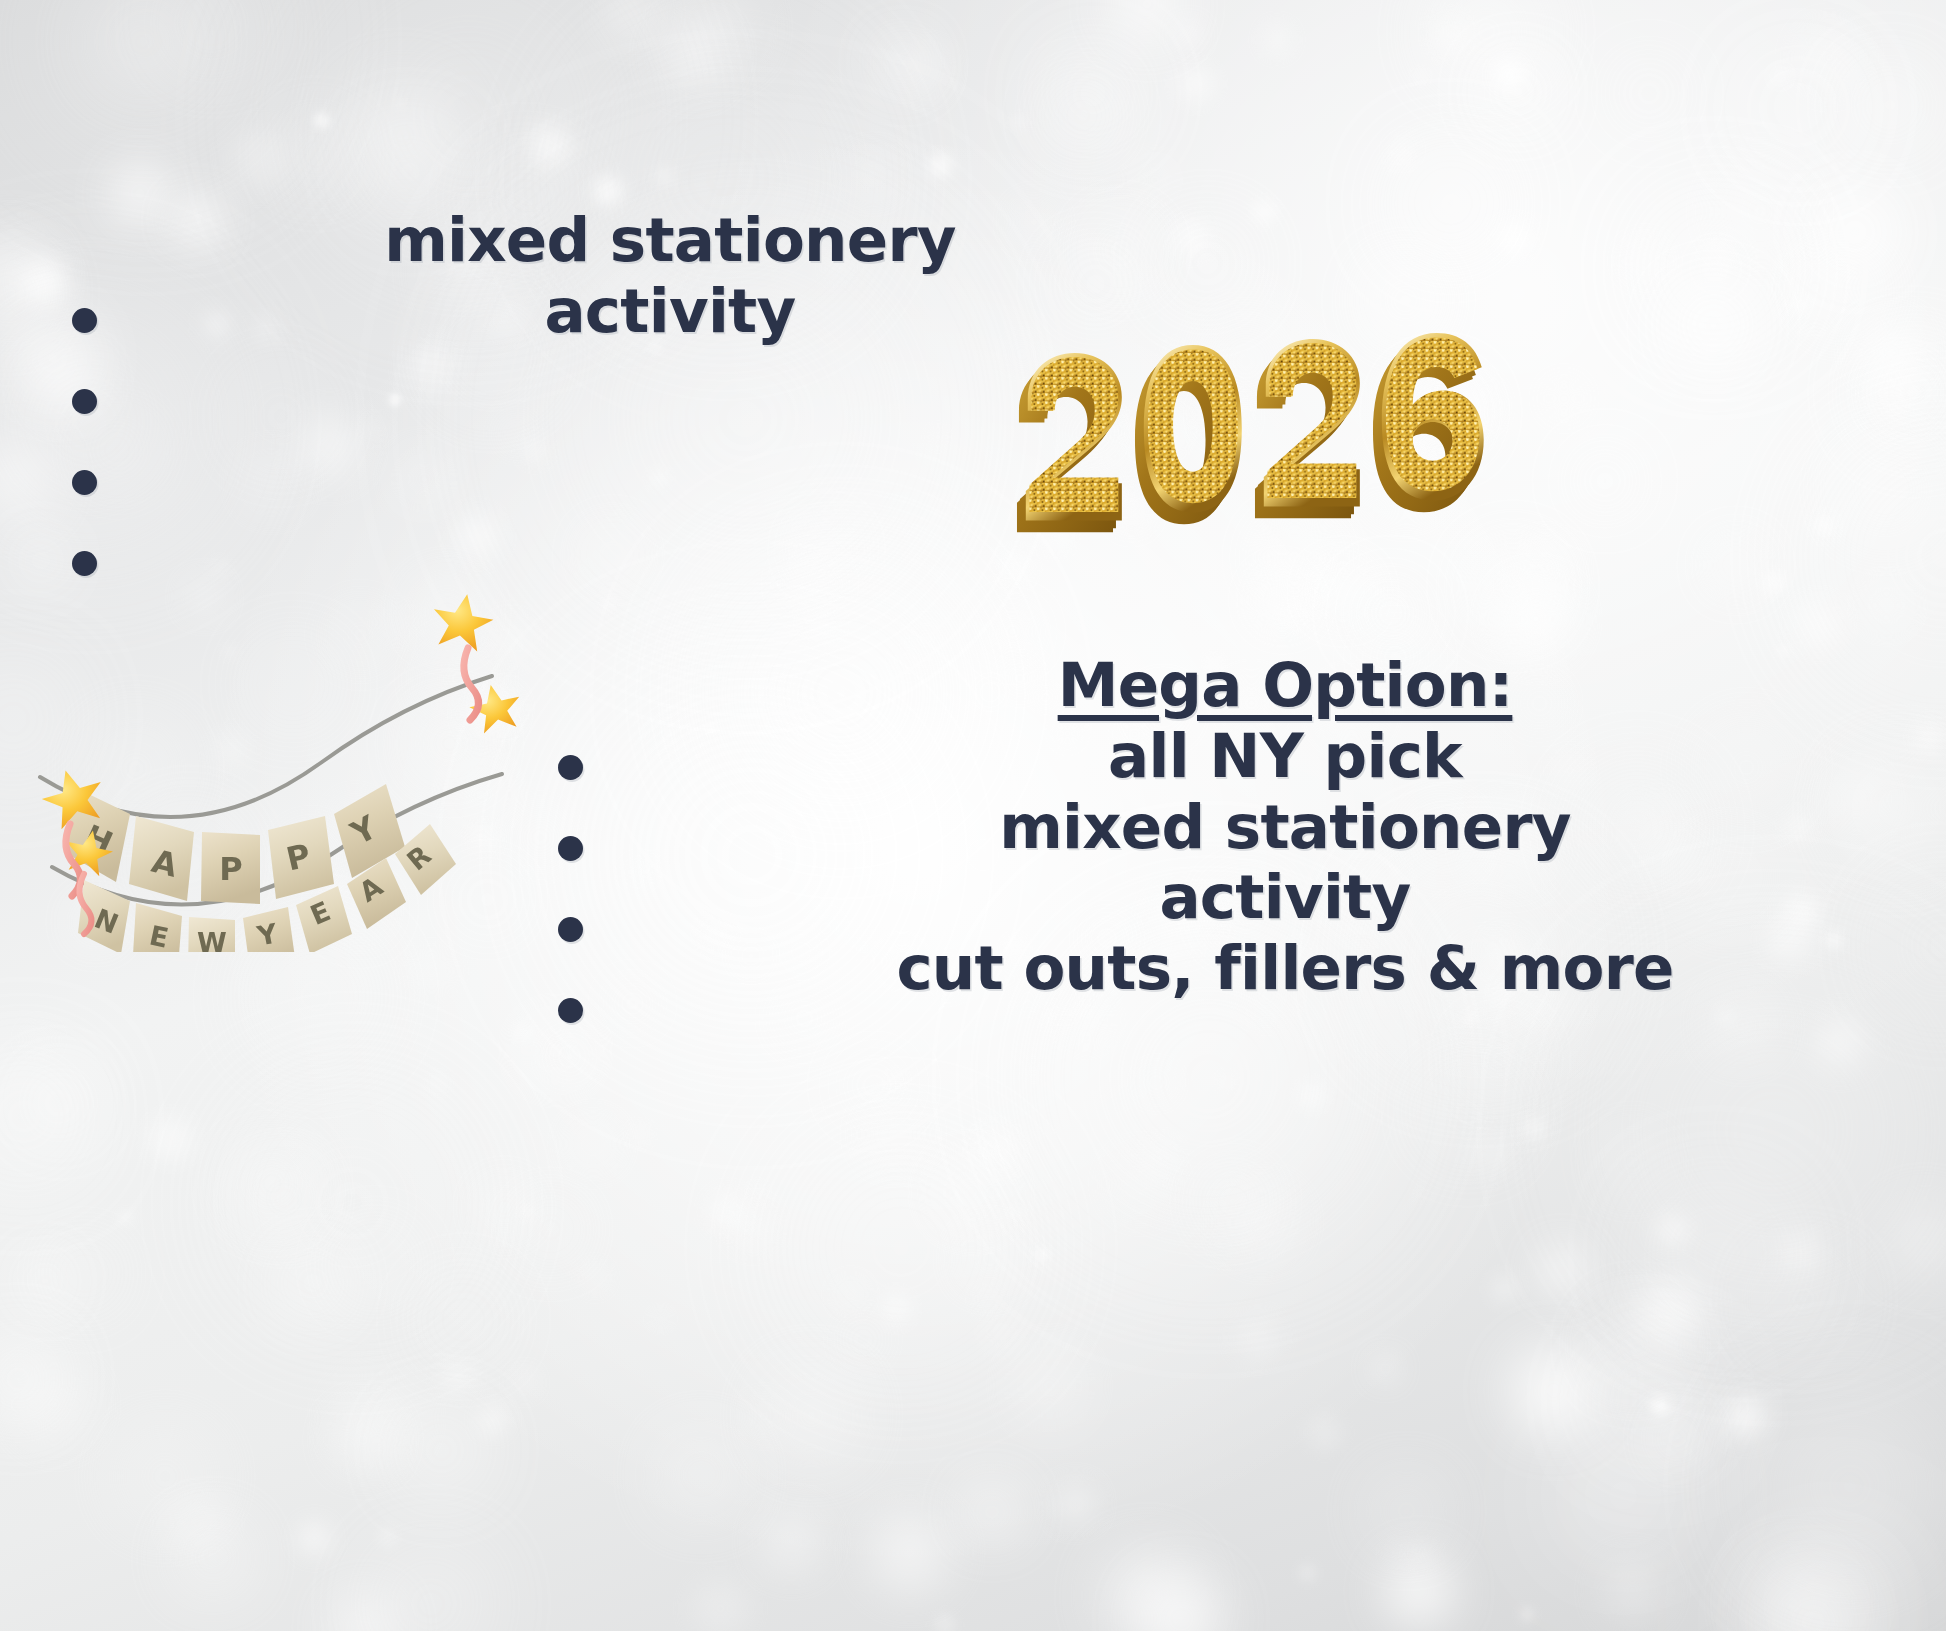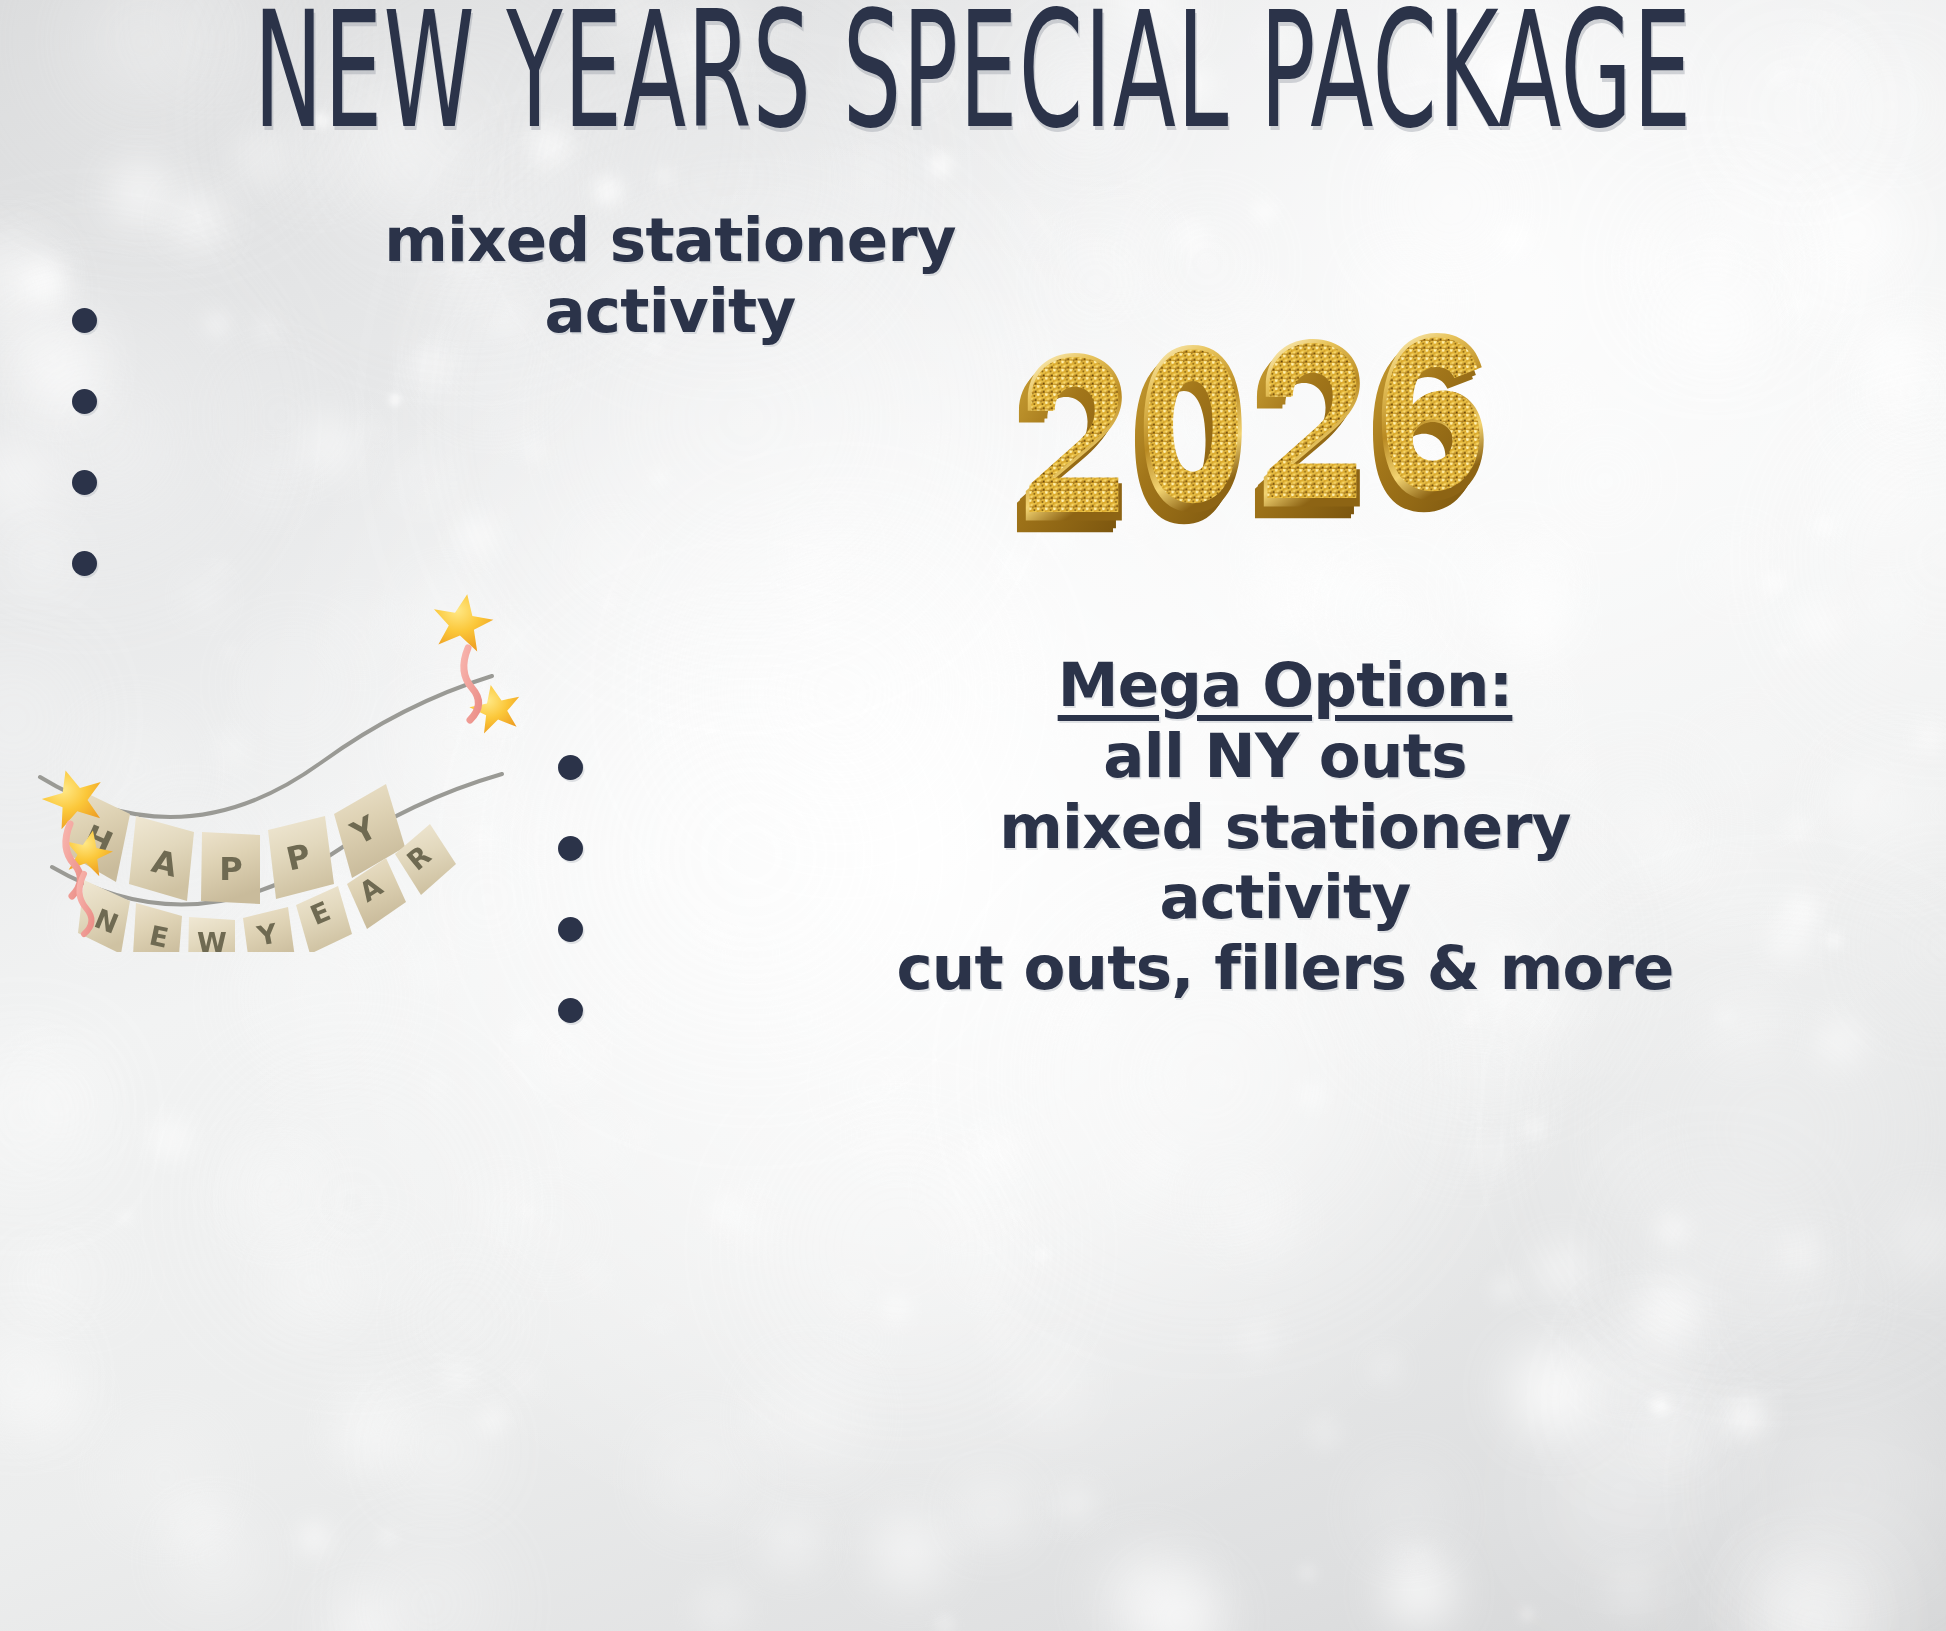--- a/index.html
+++ b/index.html
@@ -466,23 +466,20 @@
       <div class="bokeh" style="left:580.045985112898px;top:254.19558819080703px;width:329.68578208237886px;height:329.68578208237886px;filter:blur(132px);opacity:0.383"></div>
       <div class="bokeh" style="left:237.11740230675787px;top:1087.59545975714px;width:230.0639875419438px;height:230.0639875419438px;filter:blur(92px);opacity:0.185"></div>
       <div class="bokeh" style="left:1771.0508039323613px;top:1407.0869226965588px;width:157.48209968209267px;height:157.48209968209267px;filter:blur(63px);opacity:0.389"></div>
       <div class="bokeh" style="left:1389.7012725016102px;top:869.8559876081999px;width:178.83861226961017px;height:178.83861226961017px;filter:blur(72px);opacity:0.353"></div>
       <div class="bokeh" style="left:253.40269606839865px;top:933.0626068941783px;width:125.93001406639814px;height:125.93001406639814px;filter:blur(50px);opacity:0.182"></div>
       <div class="bokeh" style="left:601.5602975254878px;top:57.36075532599352px;width:243.59409937635064px;height:243.59409937635064px;filter:blur(97px);opacity:0.219"></div>
       <div class="bokeh" style="left:1580.3798826513812px;top:770.7944871734362px;width:113.30249734222889px;height:113.30249734222889px;filter:blur(45px);opacity:0.162"></div>
       <div class="bokeh" style="left:26.421306907199323px;top:-80.03940510400571px;width:241.8899199925363px;height:241.8899199925363px;filter:blur(97px);opacity:0.256"></div>
     </div>
 
-  <div id="title-wrap">
-    <div id="title" class="handtype">NEW YEARS SPECIAL PACKAGE</div>
-  </div>
 
   <div id="main-bullets" class="bullet-col">
     <span class="bullet"></span>
     <span class="bullet"></span>
     <span class="bullet"></span>
     <span class="bullet"></span>
   </div>
 
   <div id="main-option">
     <div class="copy opt-line">mixed stationery</div>
@@ -655,20 +652,20 @@
 
   <div id="mega-bullets" class="bullet-col">
     <span class="bullet"></span>
     <span class="bullet"></span>
     <span class="bullet"></span>
     <span class="bullet"></span>
   </div>
 
   <div id="mega-option">
     <div class="copy opt-head">Mega Option:</div>
-    <div class="copy opt-line">all NY outs</div>
+    <div class="copy opt-line">all NY pick</div>
     <div class="copy opt-line">mixed stationery</div>
     <div class="copy opt-line">activity</div>
     <div class="copy opt-line">cut outs, fillers &amp; more</div>
   </div>
 
 
 </div>
 
 </body></html>

